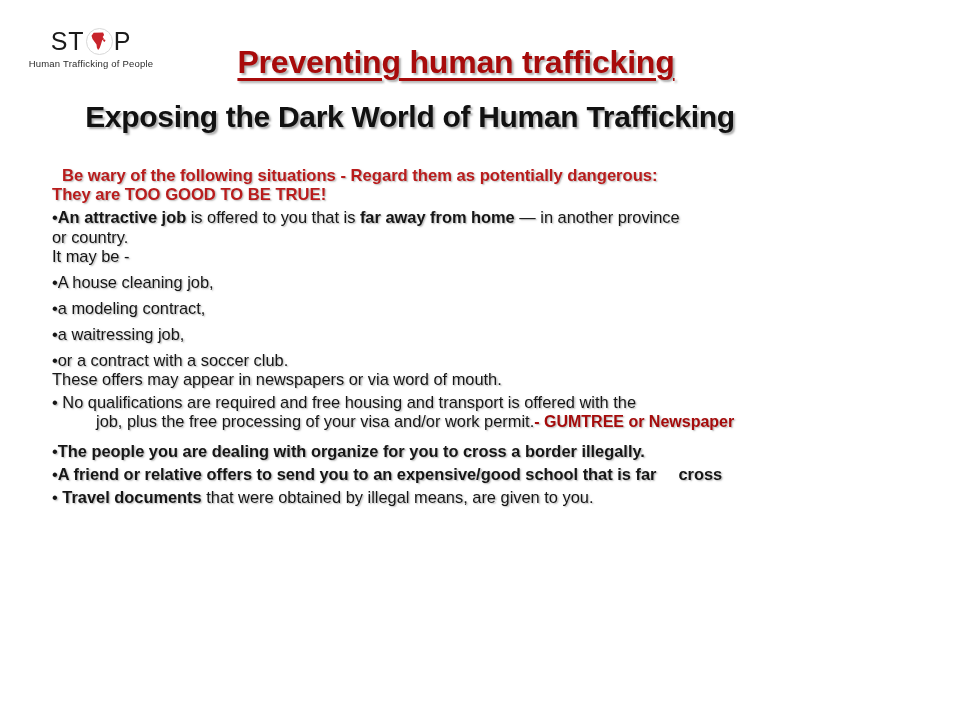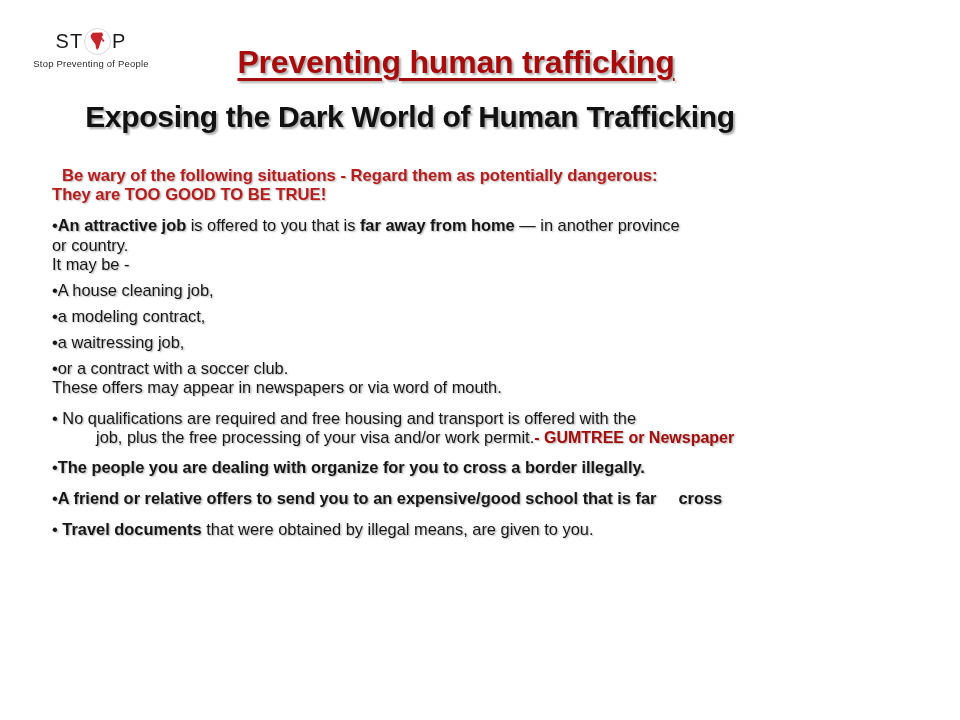--- a/index.html
+++ b/index.html
@@ -26,21 +26,21 @@
   .logo-wordmark {
     position: relative;
     height: 30px;
     display: flex;
     align-items: center;
     justify-content: center;
     letter-spacing: 1px;
   }
   .logo-letter {
     font-family: "Liberation Sans", sans-serif;
-    font-size: 20px;
+    font-size: 25px;
     font-weight: 400;
     color: #1b1b1b;
     line-height: 1;
   }
   .logo-o {
     display: inline-block;
     position: relative;
     width: 27px;
     height: 27px;
     margin: 0 1px;
@@ -110,21 +110,21 @@
   }
   .line {
     line-height: 1.16;
   }
   .red-head {
     color: #b91c1c;
     font-weight: bold;
     font-size: 16.6px;
   }
   .red-head.indent-1 { padding-left: 10px; }
-  .gap-sm { margin-top: 12px; }
+  .gap-sm { margin-top: 4px; }
   .gap-md { margin-top: 7px; }
   .gap-lg { margin-top: 11px; }
   b, .b { font-weight: bold; }
   .reg { font-weight: 400; }
   .bullet-row {
     line-height: 1.16;
   }
   .indent-job {
     padding-left: 44px;
   }
@@ -145,21 +145,21 @@
   <div class="logo-wordmark">
     <span class="logo-letter">ST</span>
     <span class="logo-o">
       <svg class="africa-shape" width="17" height="19" viewBox="0 0 17 19">
         <path d="M3.2 1.2 L12.6 0.9 L13.6 3.4 L12.2 5.6 L13.4 7.2 L11.6 9.0 L10.4 13.0 L9.2 16.4 L7.6 18.4 L6.4 16.2 L6.0 13.0 L4.2 10.4 L2.0 7.4 L1.0 4.2 Z" fill="#C8242B"></path>
         <path d="M12.8 7.6 L15.0 8.6 L14.2 10.6 L12.6 9.6 Z" fill="#C8242B"></path>
       </svg>
     </span>
     <span class="logo-letter">P</span>
   </div>
-  <div class="logo-tagline">Stop Preventing of People</div>
+  <div class="logo-tagline">Human Trafficking of People</div>
 </div>
 
 <div class="title-main">Preventing human trafficking</div>
 <div class="title-sub">Exposing the Dark World of Human Trafficking</div>
 
 <div class="body-copy">
 
   <div class="line red-head indent-1">Be wary of the following situations - Regard them as potentially dangerous:</div>
   <div class="line red-head">They are TOO GOOD TO BE TRUE!</div>
 

